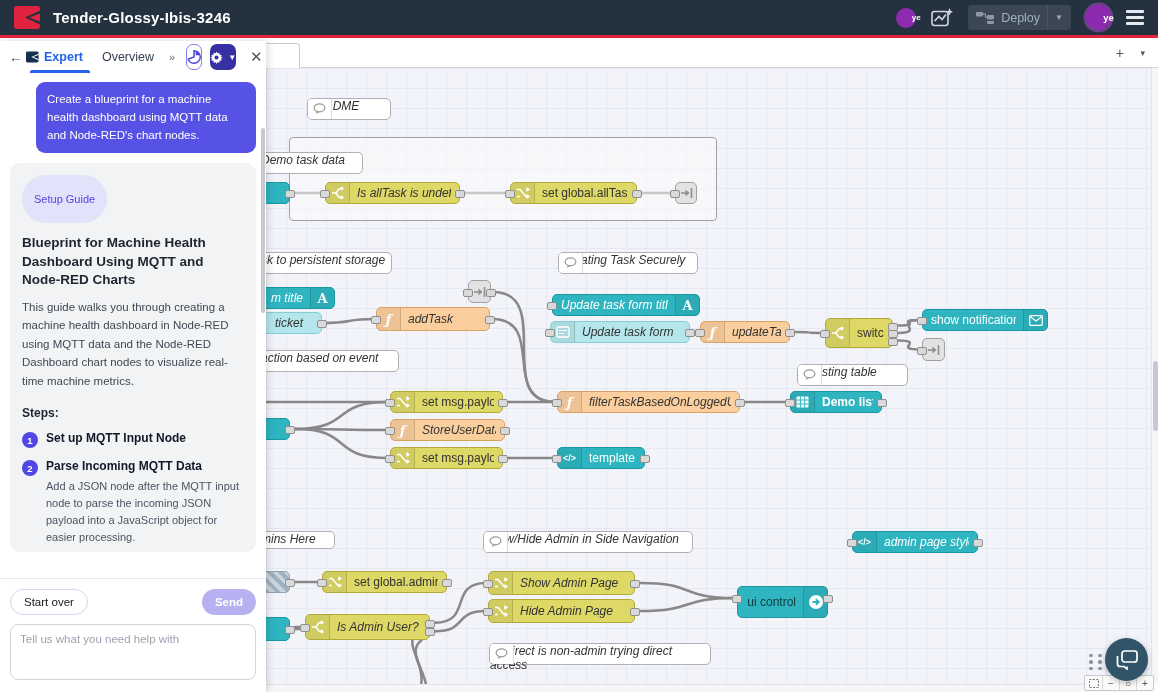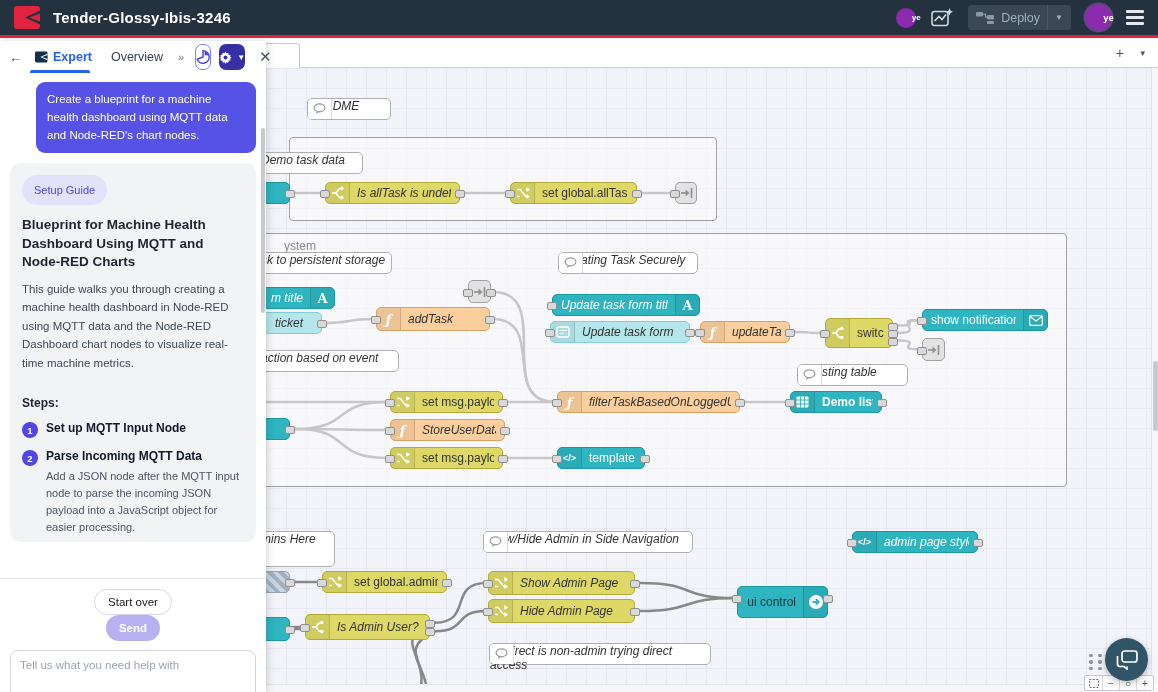--- a/index.html
+++ b/index.html
@@ -20,46 +20,46 @@
   .deploy-btn .caret { color:#9fb0bd; font-size:8px; }
   .burger { display:flex; flex-direction:column; gap:3.5px; cursor:pointer; }
   .burger span { width:18px; height:2.5px; background:#e6eaee; border-radius:1px; }
 
   
   .panel { position:absolute; left:0; top:41px; width:266px; height:651px; background:#fff;
            box-shadow:2px 0 8px rgba(0,0,0,.15); z-index:20; display:flex; flex-direction:column; }
   .panel-header { position:relative; height:32px; display:flex; align-items:center; padding:0 9px; flex:none; }
   .back-btn { color:#4b5563; font-size:14px; width:16px; cursor:pointer; }
   .tab { display:flex; align-items:center; gap:5px; font-size:12.5px; cursor:pointer; }
-  .tab.expert { color:#2563eb; font-weight:bold; margin-left:12px; }
+  .tab.expert { color:#2563eb; font-weight:bold; margin-left:3px; }
   .tab.overview { color:#374151; margin-left:19px; }
   .tab-underline { position:absolute; left:30px; bottom:0; width:60px; height:3px; background:#2563eb; border-radius:2px 2px 0 0; }
   .chev2 { color:#6b7280; font-size:11px; margin-left:15px; letter-spacing:-1px; cursor:pointer; }
   .pie-btn { width:26px; height:26px; border:1.5px solid #7c82f0; border-radius:7px; display:flex; align-items:center; justify-content:center; margin-left:12px; background:#fff; cursor:pointer; }
   .gear-btn { width:52px; height:26px; background:#3730a3; border-radius:7px; display:flex; align-items:center; justify-content:center; gap:5px; margin-left:8px; color:#fff; cursor:pointer; }
   .gear-btn .caret { font-size:8px; }
   .close-btn { margin-left:14px; color:#4b5563; font-size:15px; cursor:pointer; }
 
   .panel-body { flex:1; overflow:hidden; padding:9px 10px 0 10px; position:relative; }
   .bubble { margin-left:26px; background:#5652e6; color:#fff; border-radius:9px; padding:9px 11px;
             font-size:11.5px; line-height:1.55; }
   .card { margin-top:10px; background:#f2f3f5; border-radius:10px; padding:12px 12px 6px 12px; }
-  .badge { display:inline-block; background:#e2e2fa; color:#4f46e5; font-size:11px; padding:9px 12px; border-radius:999px; }
+  .badge { display:inline-block; background:#e2e2fa; color:#4f46e5; font-size:11px; padding:18px 12px; border-radius:999px; }
   .card h2 { font-size:13.5px; color:#1f2430; line-height:1.35; margin-top:11px; }
   .card .intro { font-size:11.5px; color:#3f4854; line-height:1.6; margin-top:9px; }
-  .steps-label { font-size:12px; font-weight:bold; color:#1f2430; margin-top:24px; }
+  .steps-label { font-size:12px; font-weight:bold; color:#1f2430; margin-top:16px; }
   .step { display:flex; gap:8px; margin-top:11px; }
   .step-num { flex:none; width:16px; height:16px; border-radius:50%; background:#4f46e5; color:#fff;
               font-size:9.5px; font-weight:bold; display:flex; align-items:center; justify-content:center; margin-top:1px; }
   .step-title { font-size:12px; font-weight:bold; color:#111827; line-height:1.3; }
   .step-desc { font-size:11px; color:#4b5563; line-height:1.55; margin-top:3px; }
   .panel-scrollbar { position:absolute; right:1px; top:55px; width:4px; height:185px; background:#c8c9cf; border-radius:2px; }
 
   .panel-footer { flex:none; height:114px; border-top:1px solid #e5e5ea; padding:10px; }
-  .footer-row { display:flex; align-items:center; justify-content:space-between;flex-direction:column; }
+  .footer-row { display:flex; align-items:center; justify-content:space-between; }
   .startover-btn { height:26px; padding:0 13px; border:1px solid #d6d5f2; border-radius:999px; background:#fff;
                    font-size:11.5px; color:#18181b; cursor:pointer; font-family:inherit; }
   .send-btn { height:26px; padding:0 13px; border:none; border-radius:999px; background:#b7b1f1; color:#fff;
               font-size:11.5px; font-weight:bold; cursor:pointer; font-family:inherit; }
   .help-input { width:100%; height:56px; margin-top:9px; border:1px solid #d4d4da; border-radius:8px;
                 font-size:11.5px; padding:8px 9px; resize:none; font-family:inherit; color:#374151; }
   .help-input::placeholder { color:#9ca3af; }
 
   
   .canvas { position:absolute; left:266px; top:41px; right:0; bottom:0; background:#fff; }
@@ -164,23 +164,20 @@
           <path d="M29,541 C57,541 26,541 54,541"></path>
           <path d="M29,588 C57,588 9,586 37,586"></path>
           <path d="M169,581.7 C206.97500000000002,581.7 182.02499999999998,542 220,542"></path>
           <path d="M169,590.3 C202.125,590.3 186.875,570 220,570"></path>
           <path d="M374,542 C430,542 413,557 469,557"></path>
           <path d="M374,570 C429.5,570 413.5,557 469,557"></path>
           <path d="M169,581.7 C118,600 172,616 150,662"></path>
           <path d="M169,590.3 C122,612 178,630 156,676"></path>
         </svg>
     <div class="group" style="left: 23px; top: 96px; width: 428px; height: 84px;"></div>
-        <div class="group" style="left: -40px; top: 192px; width: 841px; height: 254px;">
-          <span class="group-label" style="left: 57px;">ystem</span>
-        </div>
         <div class="comment-node" style="left: 41px; top: 57px; width: 84px; height: 22px;"><span class="icon-box left" style="background:#fff;border-right:1px solid #dcdcdc;">
       <svg width="13" height="12" viewBox="0 0 13 12">
               <ellipse cx="6.5" cy="4.8" rx="5.4" ry="4" fill="none" stroke="#9a9a9a" stroke-width="1.2"></ellipse>
               <path d="M3.8 8.2 L2.8 11 L7 8.6 Z" fill="#9a9a9a"></path>
             </svg>
           </span><span class="lbl" style="left:31px;color:#333">README</span></div>
         <div class="comment-node" style="left: -6px; top: 111px; width: 103px; height: 22px;"><span class="lbl" style="left:14px;color:#333">Demo task data</span></div>
         <div class="comment-node" style="left: -6px; top: 211px; width: 132px; height: 22px;"><span class="lbl" style="left:17px;color:#333">sk to persistent storage</span></div>
         <div class="comment-node" style="left: 292px; top: 211px; width: 140px; height: 22px;"><span class="icon-box left" style="background:#fff;border-right:1px solid #dcdcdc;">
       <svg width="13" height="12" viewBox="0 0 13 12">
@@ -188,21 +185,21 @@
               <path d="M3.8 8.2 L2.8 11 L7 8.6 Z" fill="#9a9a9a"></path>
             </svg>
           </span><span class="lbl" style="left:31px;color:#333">Updating Task Securely</span></div>
         <div class="comment-node" style="left: -6px; top: 309px; width: 139px; height: 22px;"><span class="lbl" style="left:17px;color:#333">action based on event</span></div>
         <div class="comment-node" style="left: 531px; top: 323px; width: 111px; height: 22px;"><span class="icon-box left" style="background:#fff;border-right:1px solid #dcdcdc;">
       <svg width="13" height="12" viewBox="0 0 13 12">
               <ellipse cx="6.5" cy="4.8" rx="5.4" ry="4" fill="none" stroke="#9a9a9a" stroke-width="1.2"></ellipse>
               <path d="M3.8 8.2 L2.8 11 L7 8.6 Z" fill="#9a9a9a"></path>
             </svg>
           </span><span class="lbl" style="left:31px;color:#333">Adjusting table</span></div>
-        <div class="comment-node" style="left: -6px; top: 490px; width: 75px; height: 36px;"><span class="lbl" style="left:17px;color:#333">mins Here</span></div>
+        <div class="comment-node" style="left: -6px; top: 490px; width: 75px; height: 18px;"><span class="lbl" style="left:17px;color:#333">mins Here</span></div>
         <div class="comment-node" style="left: 217px; top: 490px; width: 210px; height: 22px;"><span class="icon-box left" style="background:#fff;border-right:1px solid #dcdcdc;">
       <svg width="13" height="12" viewBox="0 0 13 12">
               <ellipse cx="6.5" cy="4.8" rx="5.4" ry="4" fill="none" stroke="#9a9a9a" stroke-width="1.2"></ellipse>
               <path d="M3.8 8.2 L2.8 11 L7 8.6 Z" fill="#9a9a9a"></path>
             </svg>
           </span><span class="lbl" style="left:31px;color:#333">Show/Hide Admin in Side Navigation</span></div>
         <div class="comment-node" style="left: 223px; top: 602px; width: 222px; height: 22px;"><span class="icon-box left" style="background:#fff;border-right:1px solid #dcdcdc;">
       <svg width="13" height="12" viewBox="0 0 13 12">
               <ellipse cx="6.5" cy="4.8" rx="5.4" ry="4" fill="none" stroke="#9a9a9a" stroke-width="1.2"></ellipse>
               <path d="M3.8 8.2 L2.8 11 L7 8.6 Z" fill="#9a9a9a"></path>

